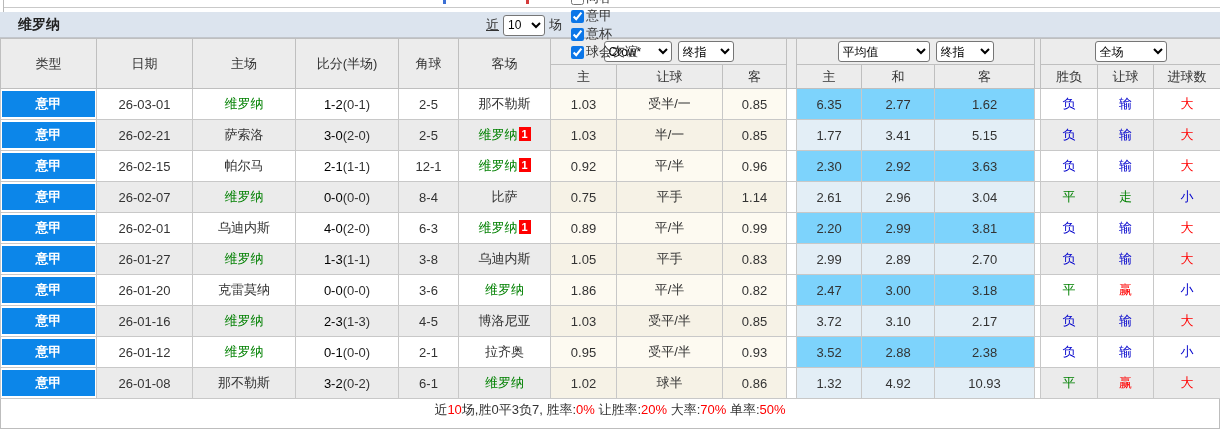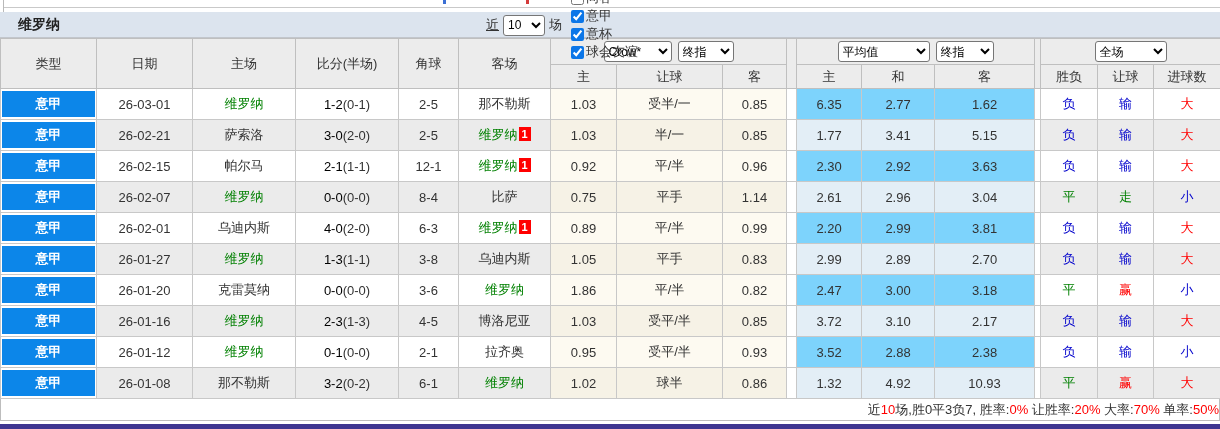--- a/index.html
+++ b/index.html
@@ -40,21 +40,21 @@
   tbody td.c-sep { background:#fff !important; }
   td.c-league { background:#fff !important; padding:2px 0; }
   .league-chip { height:26px; line-height:26px; margin:0 1px; color:#fff; font-weight:bold; cursor:pointer; }
   .team { cursor:pointer; }
   .team.green { color:#008000; }
   .badge-1 { display:inline-block; background:#ff0000; color:#fff; font-size:11px; font-weight:bold;
     width:12px; height:14px; line-height:14px; vertical-align:1px; margin-left:1px; }
   .score-ft { color:#000000; }
   .score-ht { color:#333; }
 
-  .footer { height:22px; line-height:21px; text-align:right; border:1px solid #bdbdbd; border-top:none; }
+  .footer { height:30px; line-height:21px; text-align:center; border:1px solid #bdbdbd; border-top:none; }
   .footer .red { color:#ff0000; }
   .gap { height:3px; background:#fff; }
   .bottom-bar { height:6px; }
 </style>
 </head>
 <body>
 
 <div class="top-strip">
   <div class="vline"></div>
   <div class="hline"></div>

